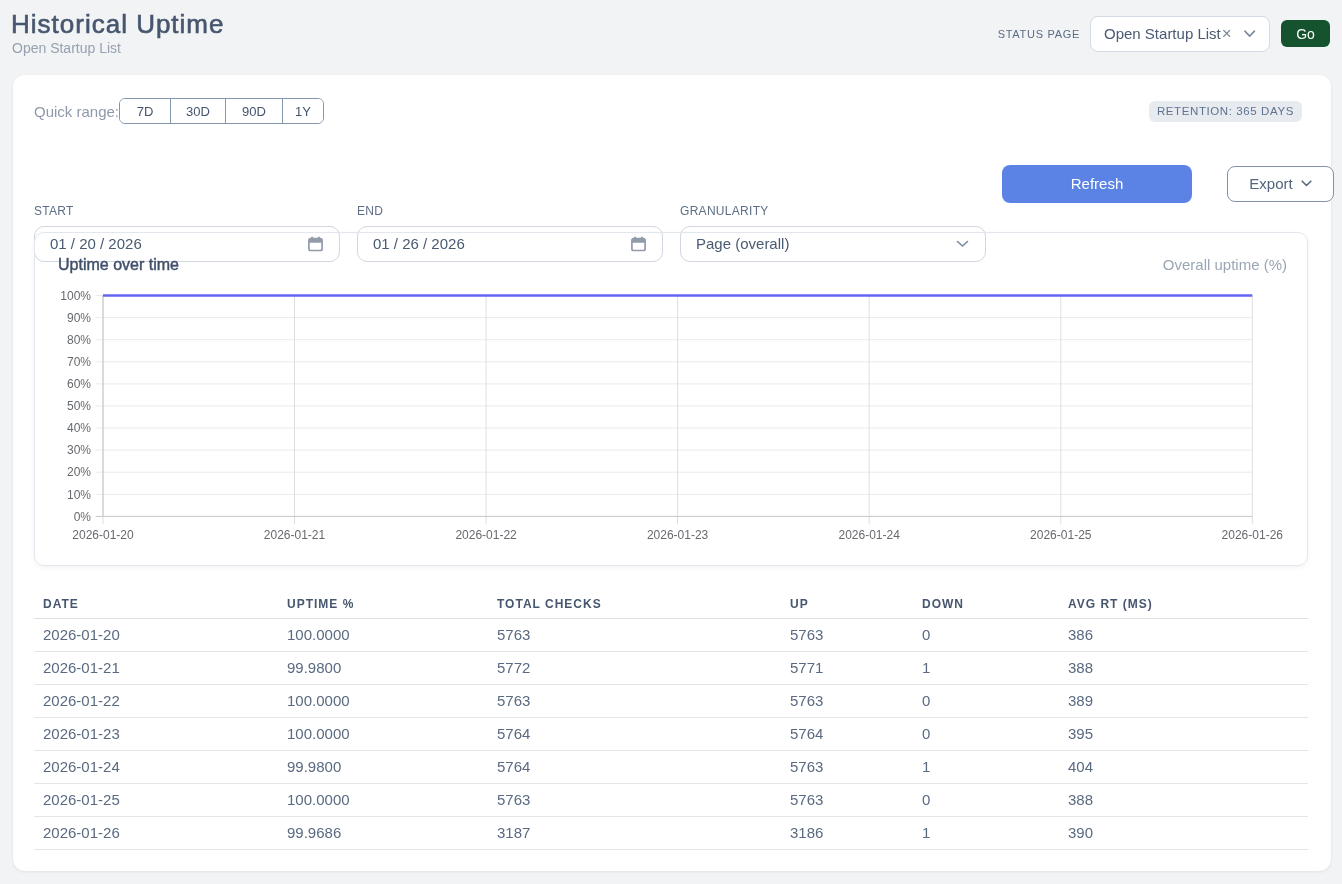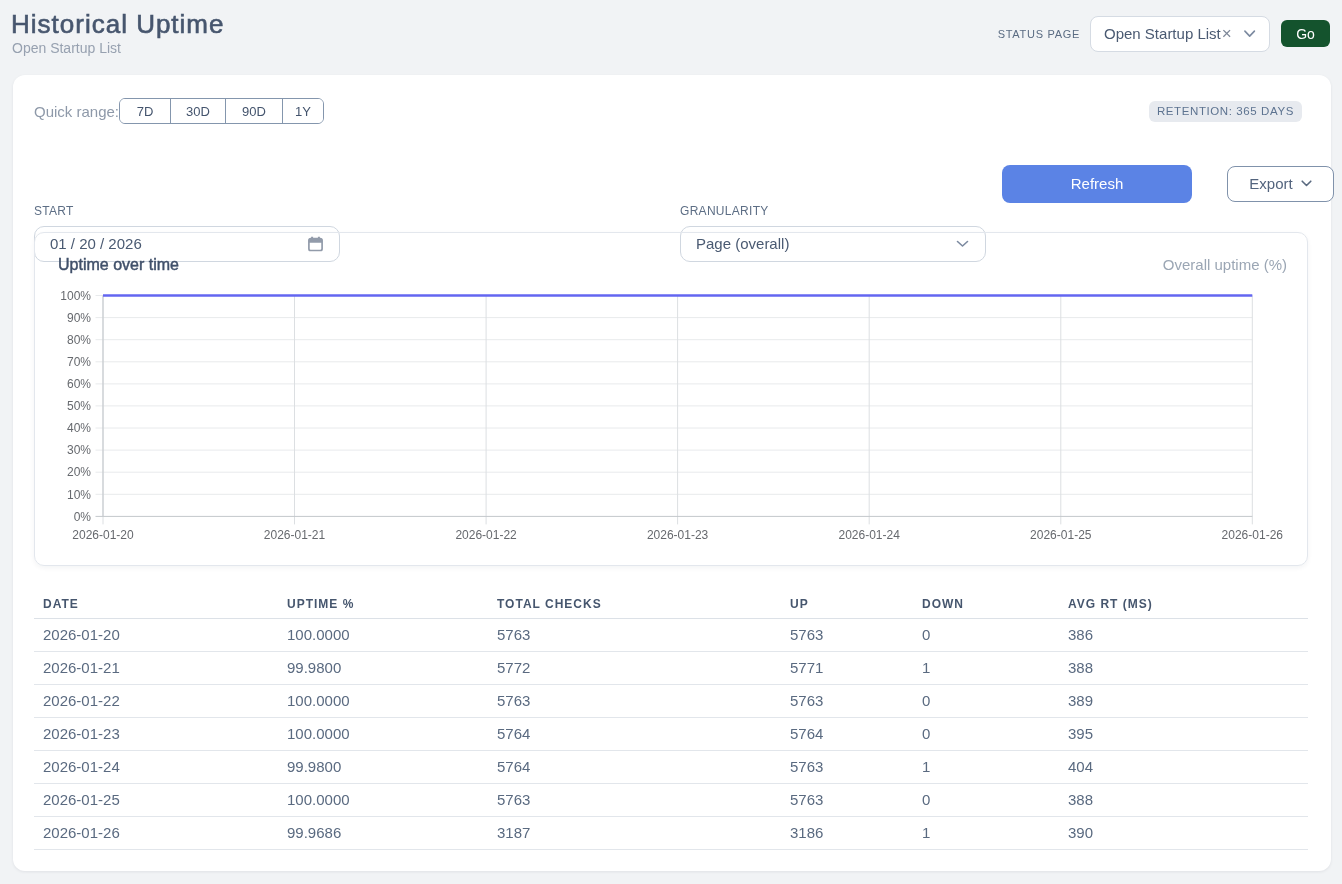--- a/index.html
+++ b/index.html
@@ -80,20 +80,31 @@
       <label>START</label>
       <div class="input">01 / 20 / 2026
         <svg class="icon" width="15" height="15" viewBox="0 0 15 15">
             <rect x="0.9" y="2.1" width="13.2" height="12.1" rx="2" fill="none" stroke="#929baa" stroke-width="1.7"></rect>
             <path d="M0.9 4.1 Q0.9 2.1 2.9 2.1 L12.1 2.1 Q14.1 2.1 14.1 4.1 L14.1 6.3 L0.9 6.3 Z" fill="#929baa"></path>
             <rect x="3.1" y="0" width="2" height="3.2" fill="#929baa"></rect>
             <rect x="9.9" y="0" width="2" height="3.2" fill="#929baa"></rect>
           </svg>
       </div>
     </div>
+    <div class="field f2">
+      <label>END</label>
+      <div class="input">01 / 26 / 2026
+        <svg class="icon" width="15" height="15" viewBox="0 0 15 15">
+            <rect x="0.9" y="2.1" width="13.2" height="12.1" rx="2" fill="none" stroke="#929baa" stroke-width="1.7"></rect>
+            <path d="M0.9 4.1 Q0.9 2.1 2.9 2.1 L12.1 2.1 Q14.1 2.1 14.1 4.1 L14.1 6.3 L0.9 6.3 Z" fill="#929baa"></path>
+            <rect x="3.1" y="0" width="2" height="3.2" fill="#929baa"></rect>
+            <rect x="9.9" y="0" width="2" height="3.2" fill="#929baa"></rect>
+          </svg>
+      </div>
+    </div>
     <div class="field f3">
       <label>GRANULARITY</label>
       <div class="input">Page (overall)
         <svg class="icon" width="13" height="8" viewBox="0 0 13 8">
             <path d="M1.5 1.5 L6.5 6 L11.5 1.5" fill="none" stroke="#7c8aa0" stroke-width="1.6" stroke-linecap="round" stroke-linejoin="round"></path>
           </svg>
       </div>
     </div>
     <button class="refresh">Refresh</button>
     <button class="export">Export

